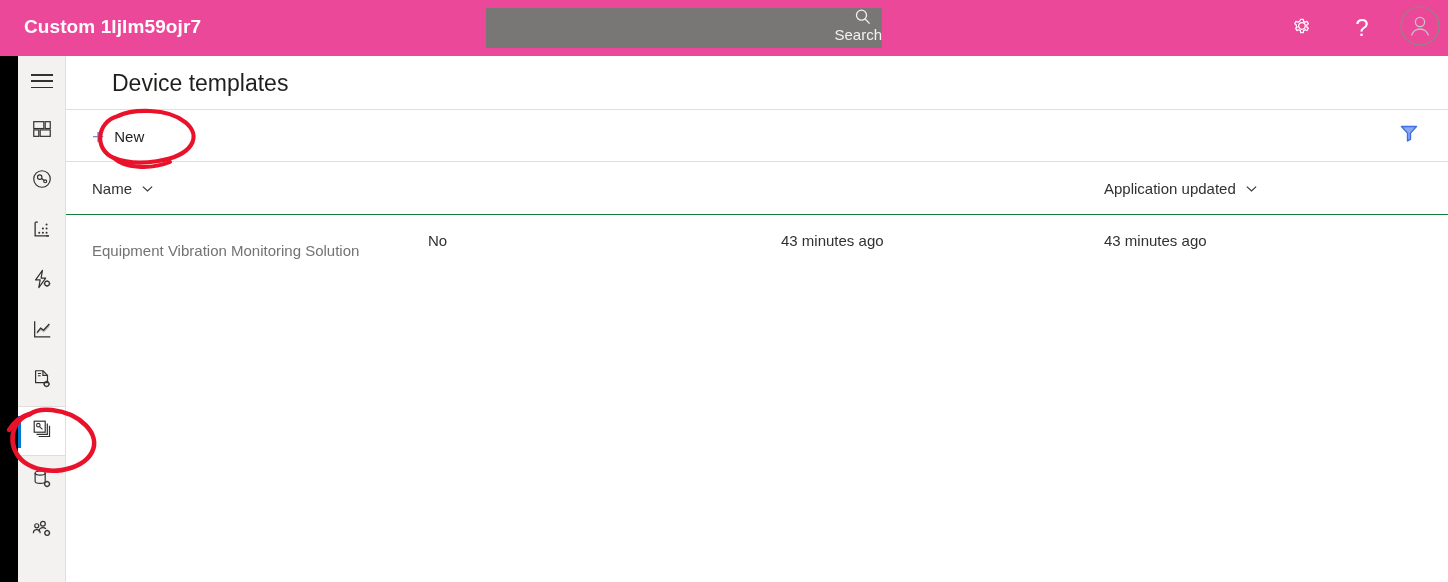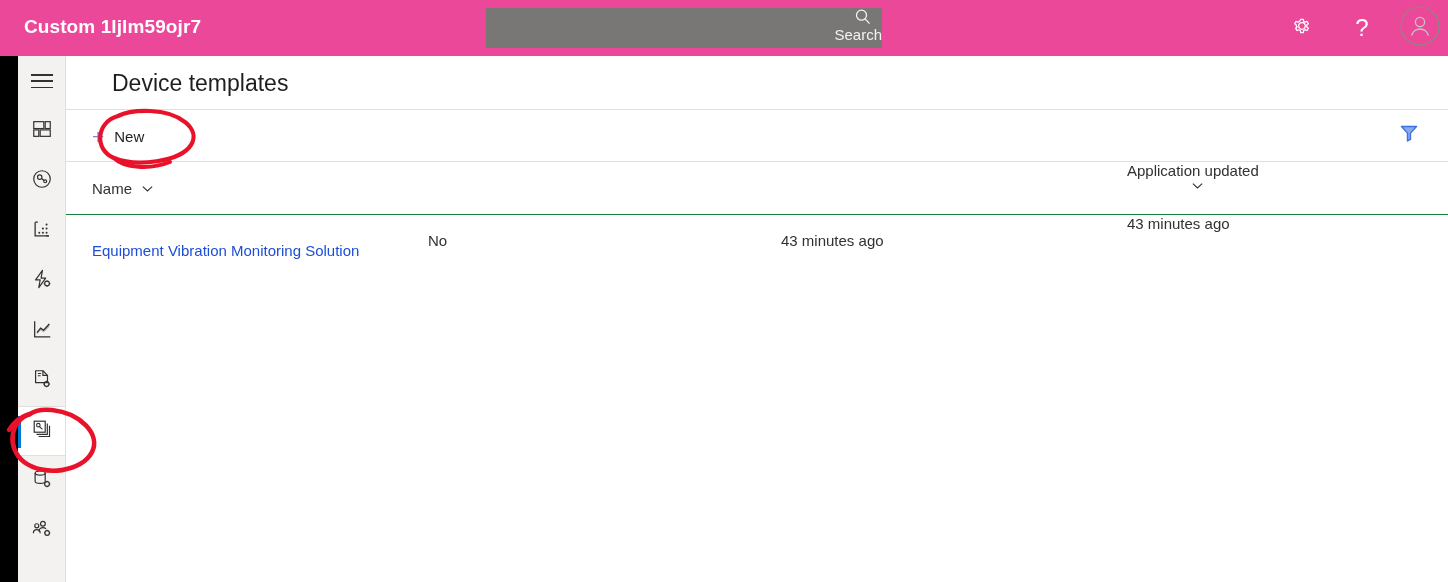--- a/index.html
+++ b/index.html
@@ -231,29 +231,29 @@
     font-size: 15px;
     white-space: nowrap;
   }
   #header-row .cell {
     color: #323130;
     cursor: pointer;
   }
   .col-name   { left: 26px;  }
   .col-draft  { left: 362px; }
   .col-ifaces { left: 715px; }
-  .col-appupd { left: 1061px; flex-direction: column;}
+  .col-appupd { left: 1038px;}
   .chev {
     margin-left: 9px;
     display: inline-flex;
     align-items: center;
   }
   #data-row .cell { color: #323130; }
   #template-link {
-    color: #1d4ed8;
+    color: #737373;
     cursor: pointer;
     margin-top: 20px;
   }
 
   
   .annot {
     position: absolute;
     pointer-events: none;
   }
   #annot-new { left: 88px; top: 100px; }

